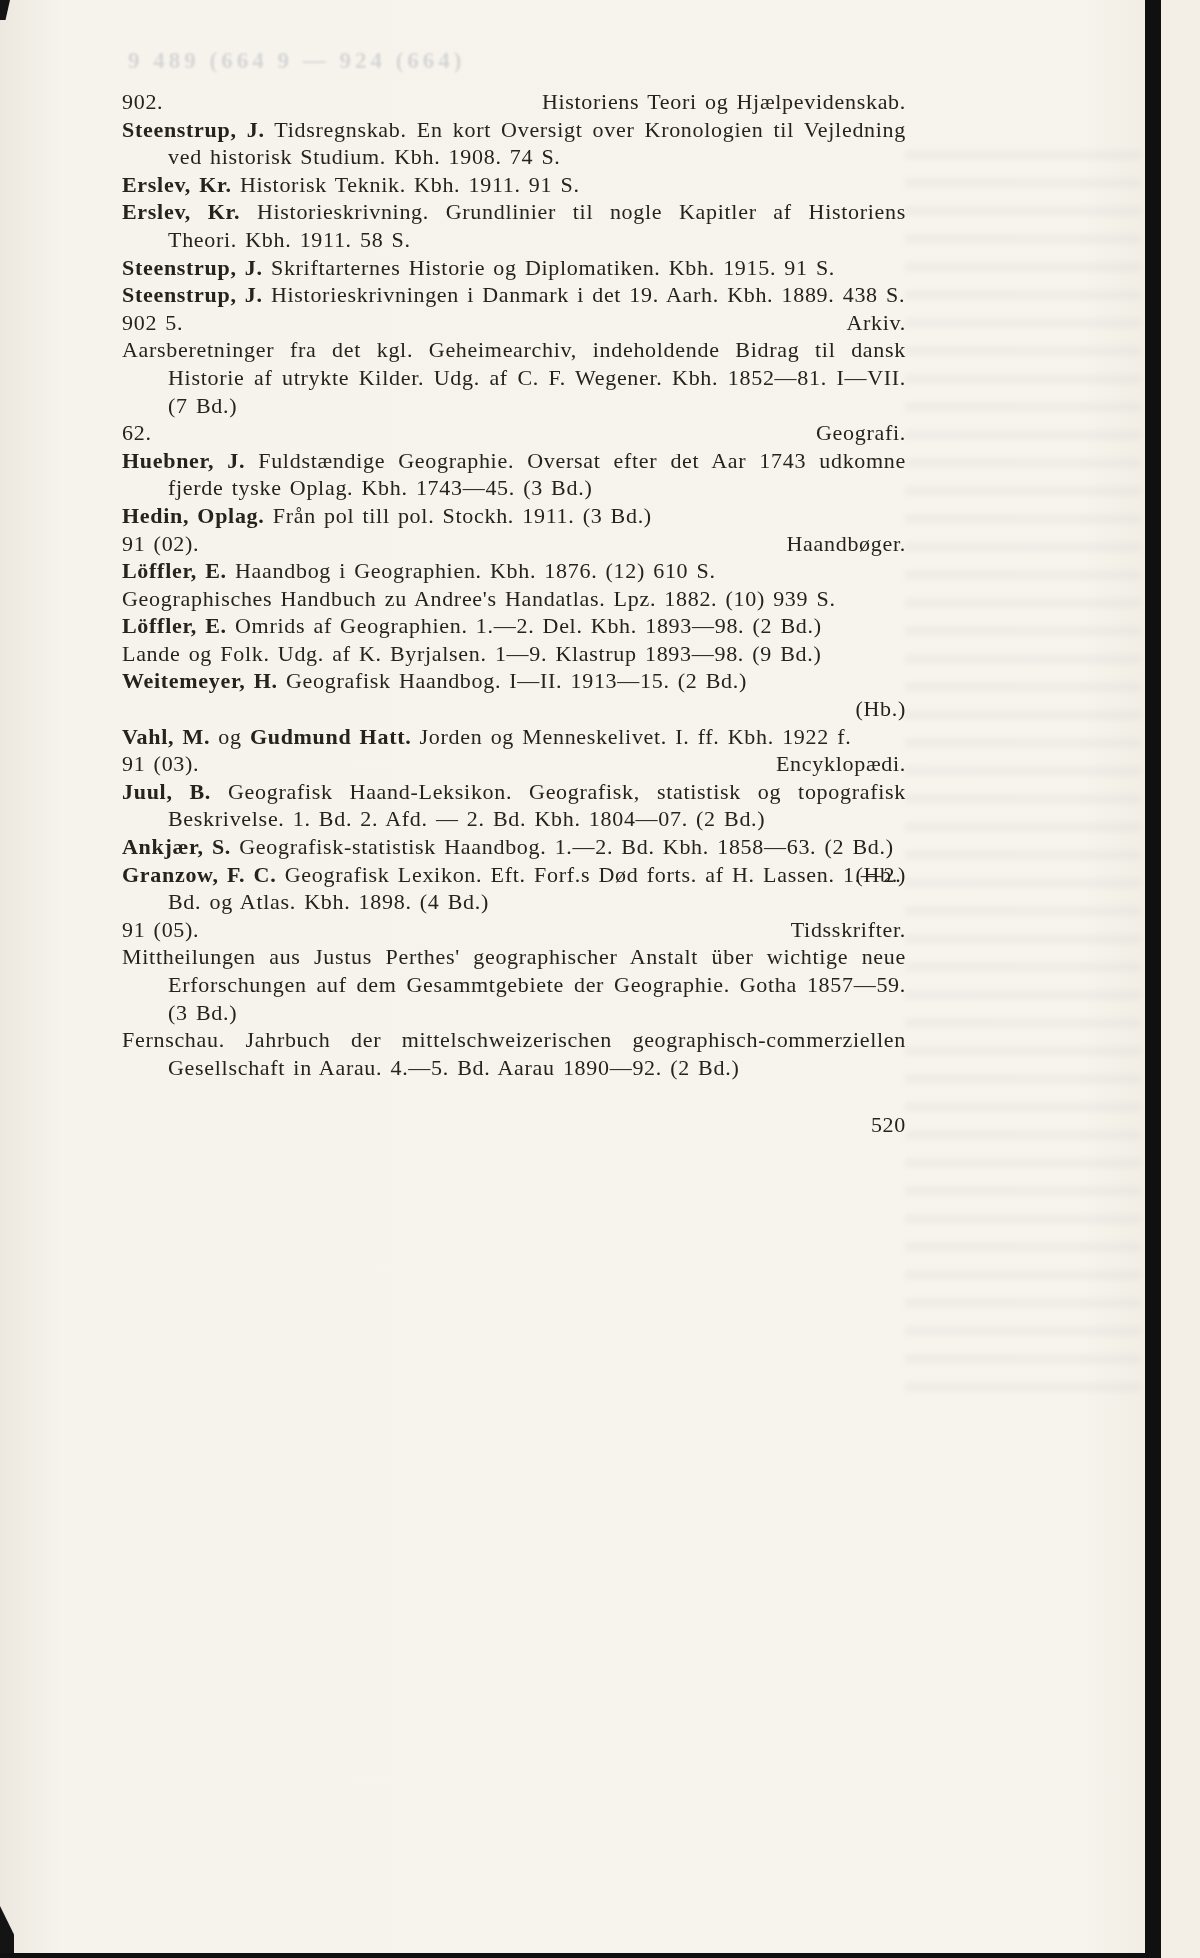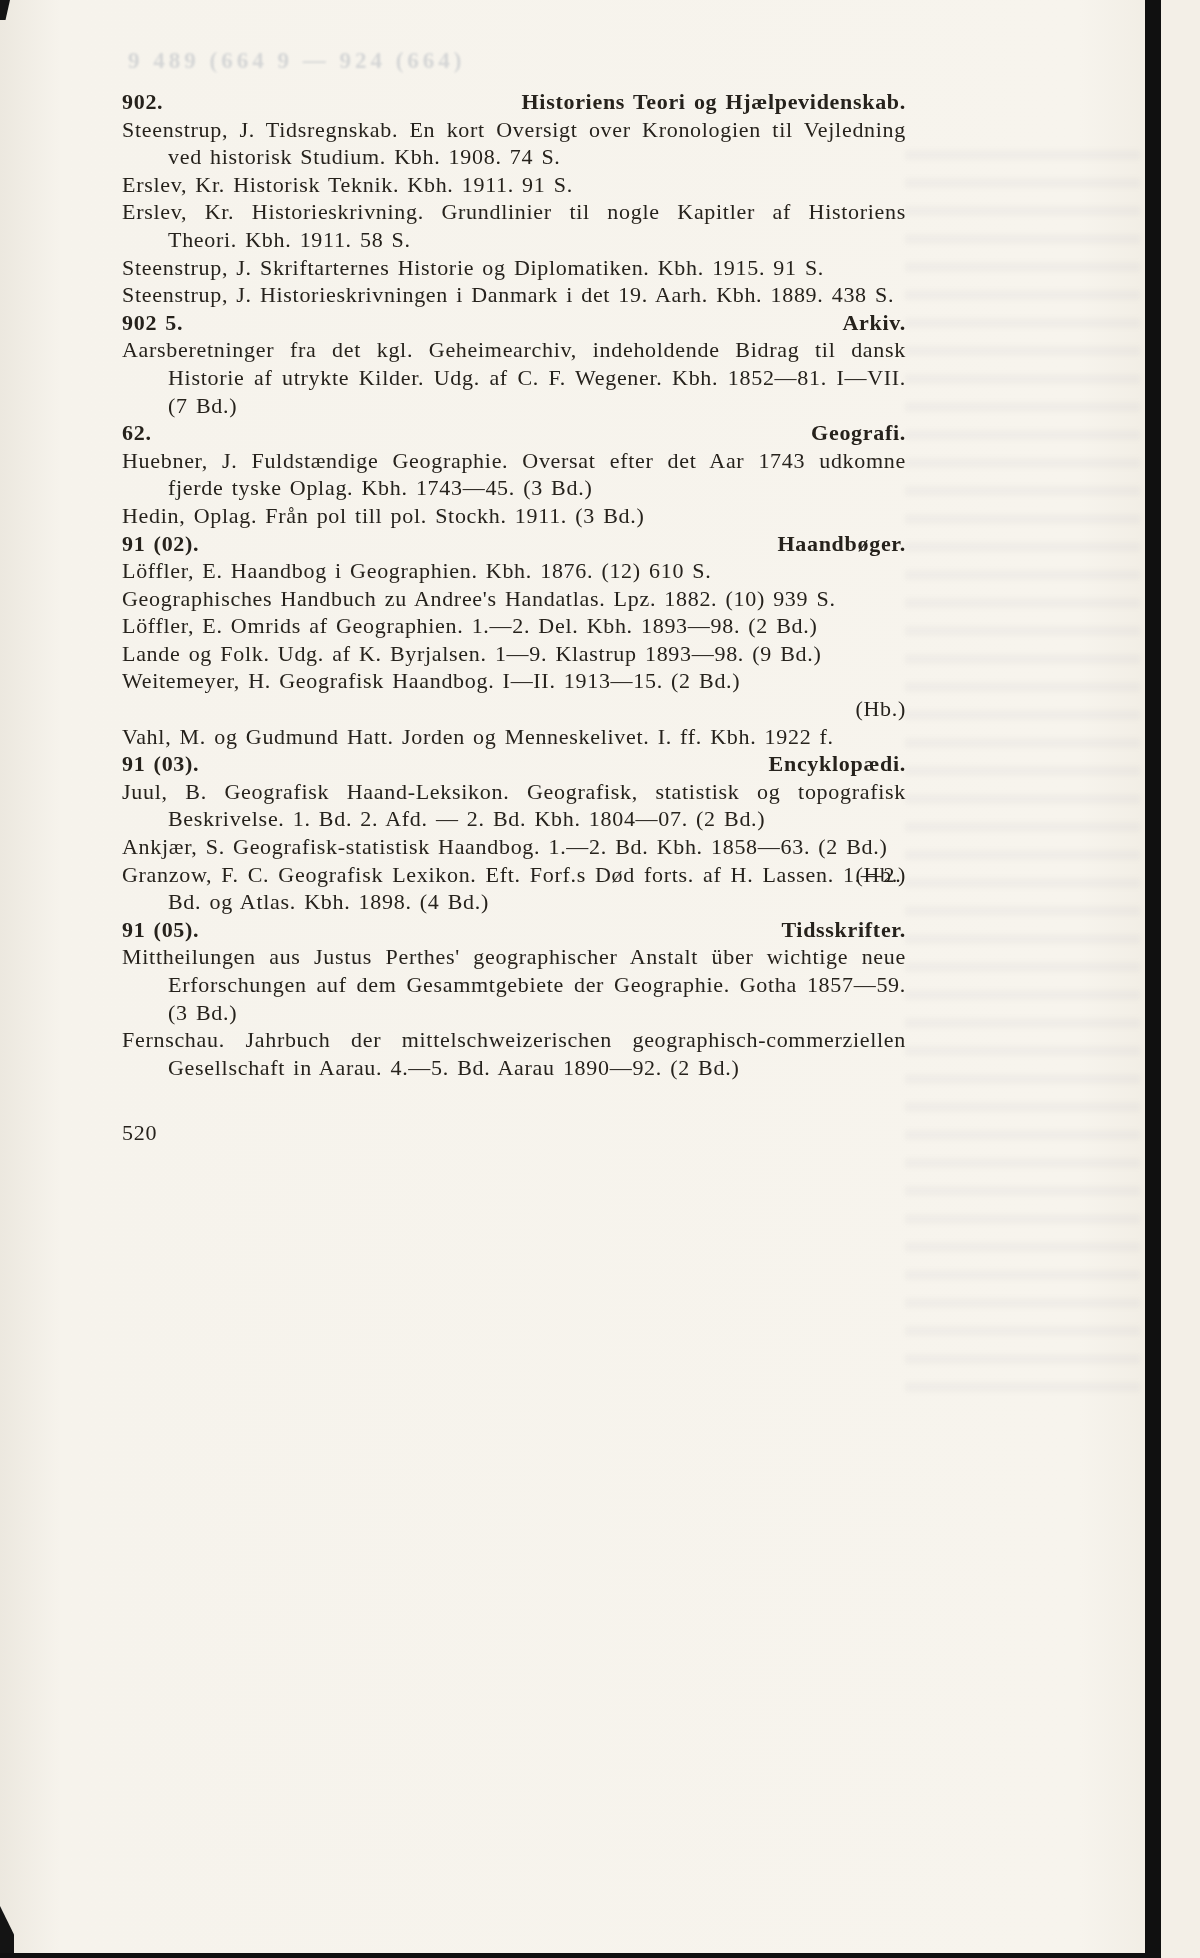--- a/index.html
+++ b/index.html
@@ -59,38 +59,38 @@
   
   .column {
     position: absolute; left: 122px; top: 88px; width: 784px;
     font-size: 22px;
     line-height: 27.6px;
     letter-spacing: 0.7px;
     word-spacing: 2px;
   }
   .section-row {
     display: flex; justify-content: space-between;
-    font-weight: 700;
+    font-weight: 400;
     margin: 0;
   }
   .entry {
     margin: 0;
     text-align: justify;
     padding-left: 46px;
     text-indent: -46px;
   }
-  .entry .b { font-weight: 400; }
+  .entry .b { font-weight: 700; }
   .entry .tail { float: right; font-weight: 400; }
   .right-line {
     text-align: right;
     margin: 0;
   }
   .page-number {
-    text-align: left;
-    margin-top: 38px;
+    text-align: right;
+    margin-top: 30px;
   }
 </style>
 </head>
 <body>
 
 <div class="corner-tl"></div>
 <div class="corner-bl"></div>
 <div class="edge-bottom"></div>
 <div class="edge-right"></div>
 <div class="outer-right"></div>

